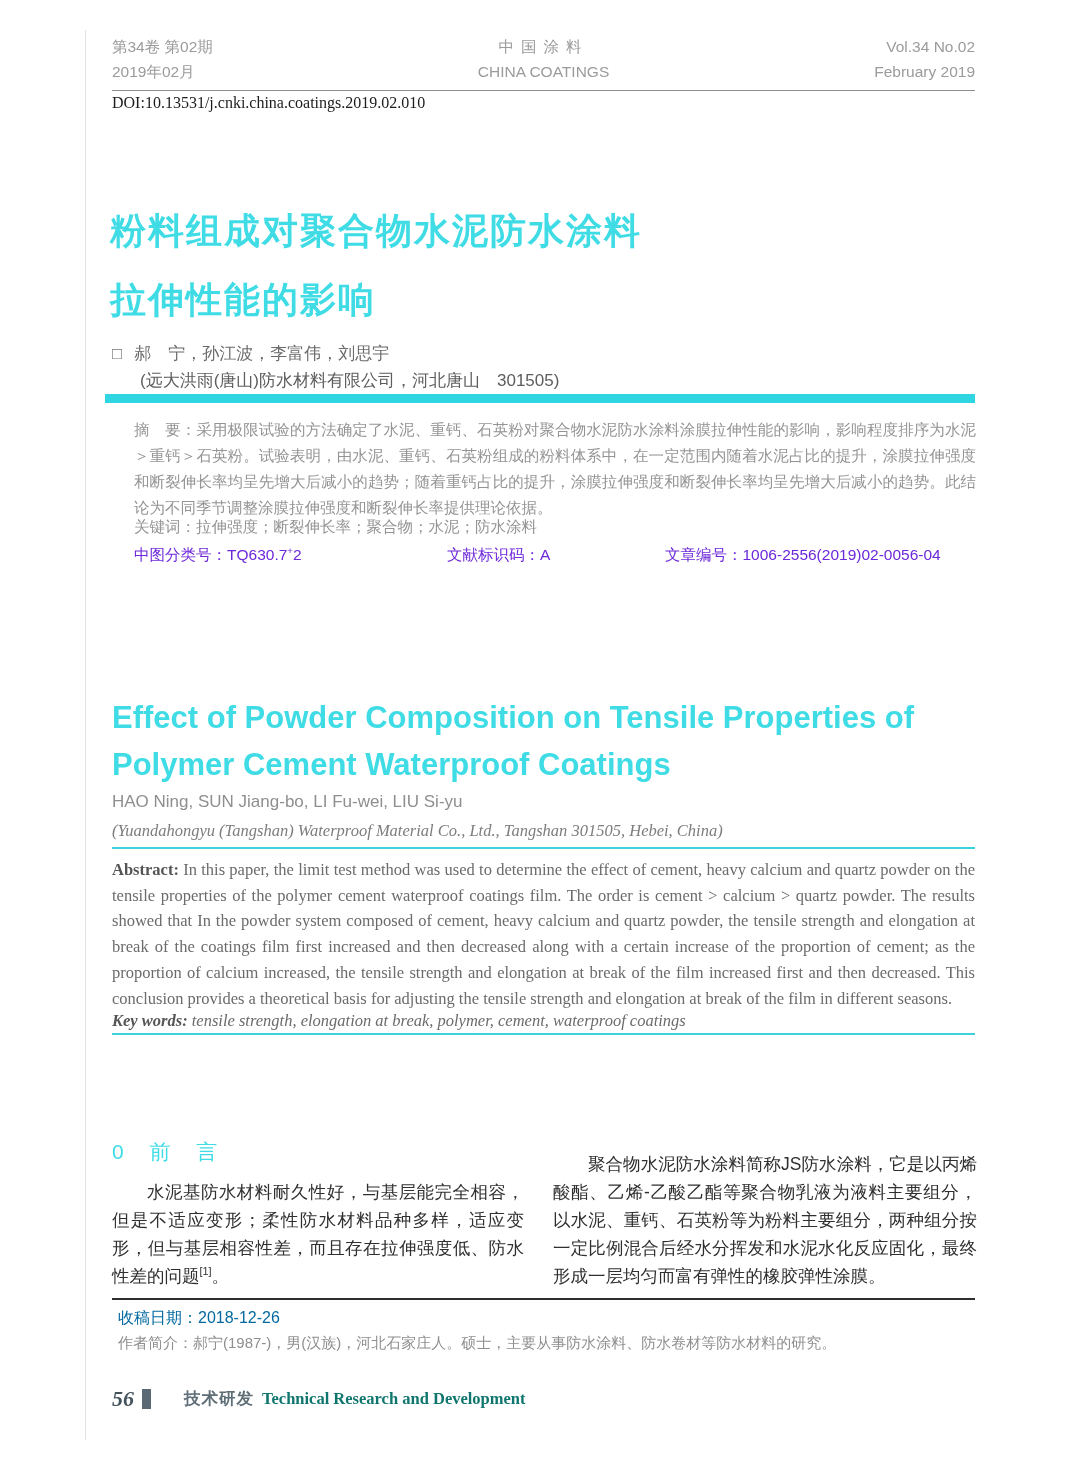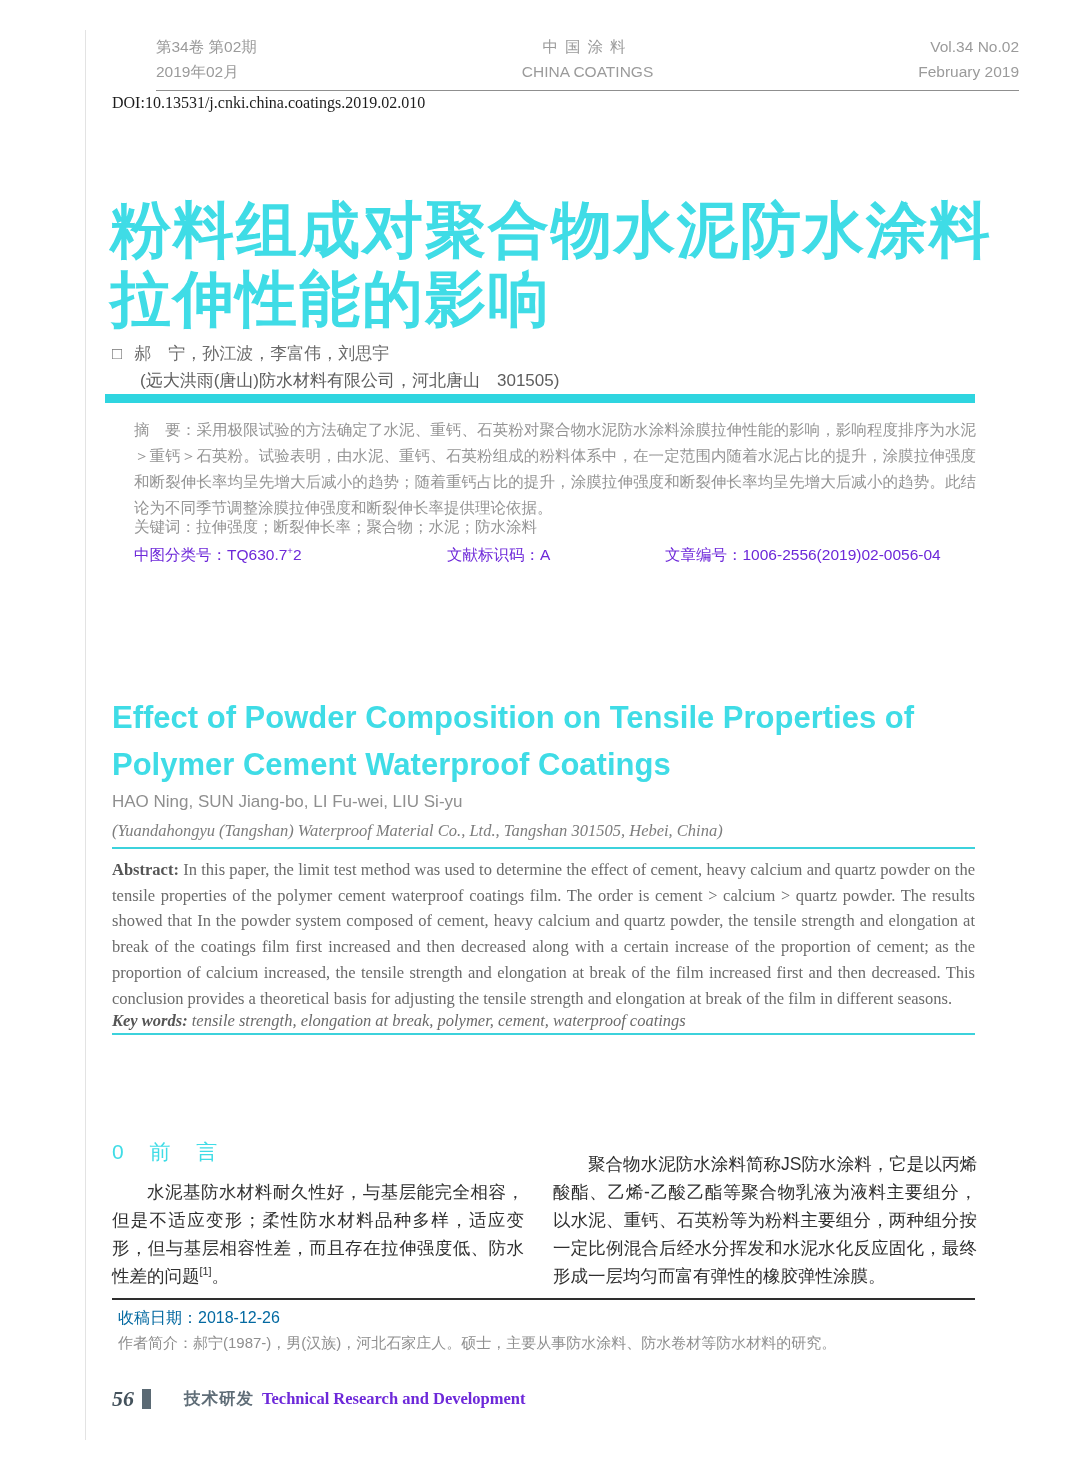--- a/index.html
+++ b/index.html
@@ -27,38 +27,37 @@
     left: 112px; top: 34px;
     width: 863px;
     display: flex;
     justify-content: space-between;
     align-items: flex-start;
     color: #9b9b9b;
     font-size: 15.5px;
     line-height: 25px;
     padding-bottom: 6px;
     border-bottom: 1px solid #8f8f8f;
-    margin-left: 44px;
   }
   .hdr-center { text-align: center; }
   .hdr-right { text-align: right; }
   .jname-cn { letter-spacing: 7px; }
   .doi {
     position: absolute;
     left: 112px; top: 94px;
     font-family: "Liberation Serif", serif;
     color: #1c1c1c;
     font-size: 16px;
   }
   
   .title-cn {
     position: absolute;
     left: 110px; top: 196px;
     color: #3fdce6;
-    font-size: 61px;
+    font-size: 36px;
     font-weight: bold;
     line-height: 69px;
     letter-spacing: 2px;
   }
   .authors-cn {
     position: absolute;
     left: 112px; top: 342px;
     color: #6b6b6b;
     font-size: 17px;
   }
@@ -229,21 +228,21 @@
     font-weight: bold;
     color: #5f6d77;
     margin-right: 8px;
     letter-spacing: 1px;
     margin-left: 24px;
   }
   .pf-en {
     font-family: "Liberation Serif", serif;
     font-weight: bold;
     font-size: 16.5px;
-    color: #6d28d9;
+    color: #0f766e;
   }
 </style>
 </head>
 <body>
 
 <div class="page">
 
   <div class="scan-edge"></div>
 
   <header class="hdr">

